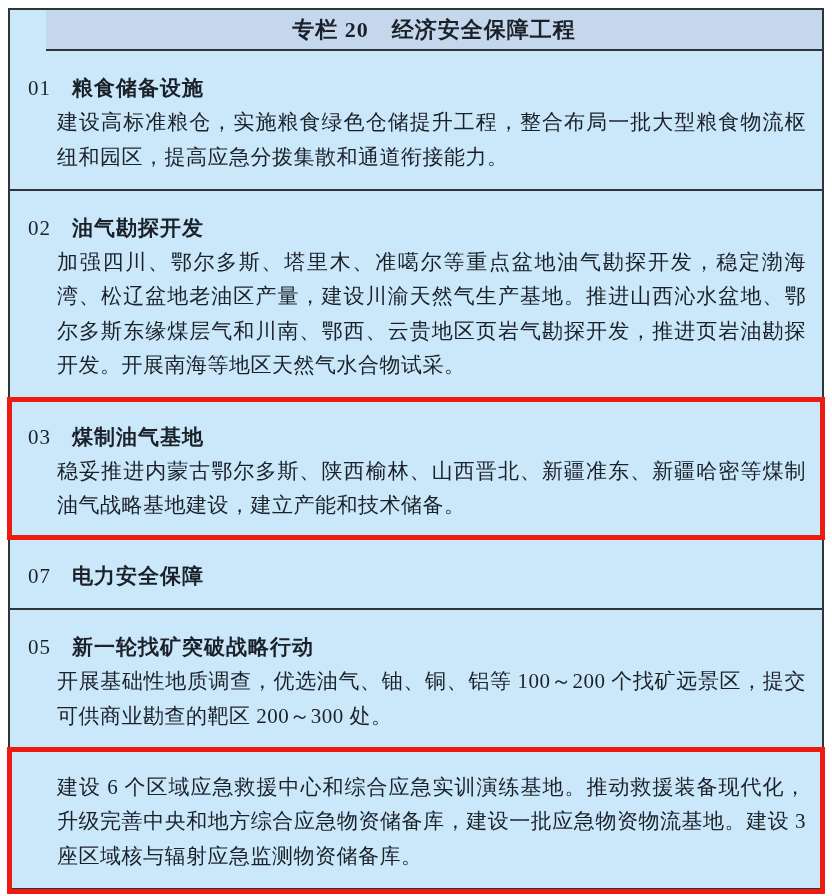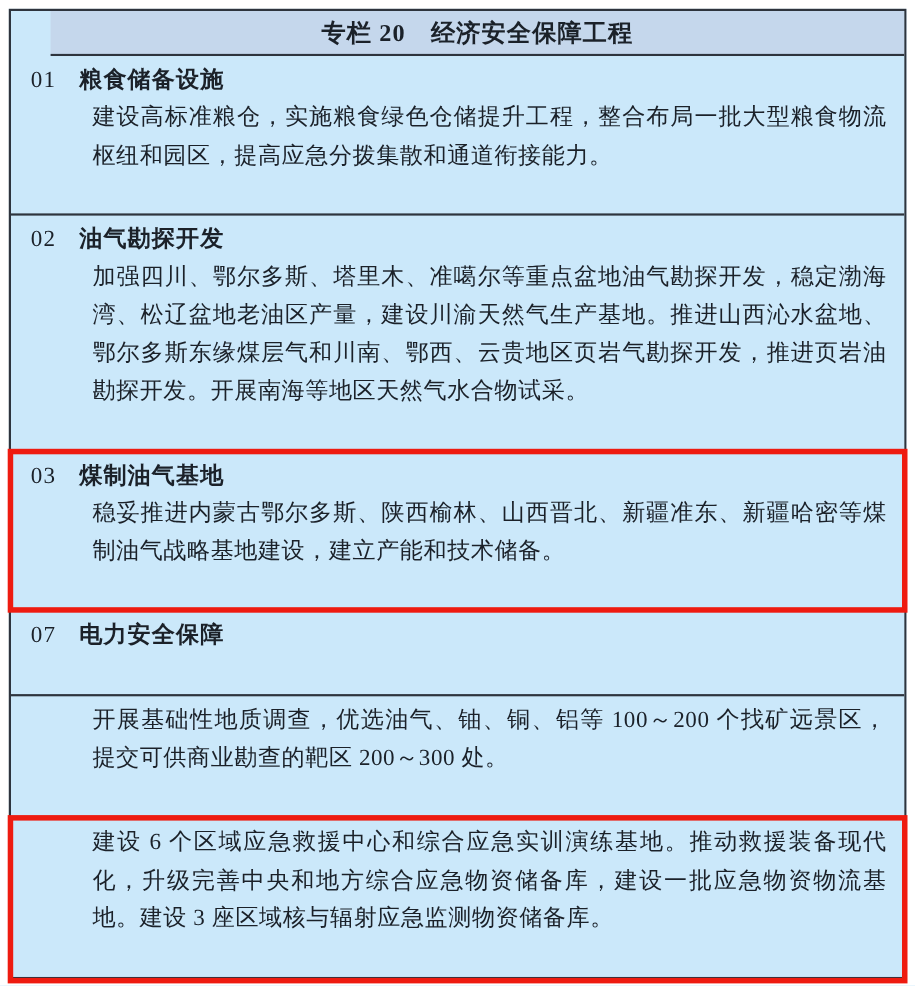--- a/index.html
+++ b/index.html
@@ -36,38 +36,38 @@
     justify-content: center;
     font-weight: bold;
     font-size: 22px;
     letter-spacing: 1px;
     margin-left: 36px;
   }
   .sections { flex: 1 1 auto; display: flex; flex-direction: column; }
   .row {
     position: relative;
     background: var(--body-bg);
-    padding: 4px 16px 7px 18px;
+    padding: 20px 16px 7px 18px;
     flex: 1 1 auto;
   }
   .row + .row { border-top: 2px solid var(--border); }
   .row-head {
     font-size: 21px;
     line-height: 34px;
     white-space: nowrap;
   }
   .row-num {
     display: inline-block;
     width: 44px;
     font-weight: normal;
     letter-spacing: 1px;
   }
   .row-title { font-weight: bold; letter-spacing: 1px; }
   .row-body {
-    margin-left: 56px;
+    margin-left: 29px;
     font-size: 21px;
     line-height: 34.5px;
     text-align: justify;
     text-align-last: left;
     letter-spacing: 0.5px;
   }
   .red-frame {
     position: absolute;
     left: -3px; right: -3px; top: -3px; bottom: -3px;
     border: 5px solid var(--highlight);
@@ -108,20 +108,23 @@
       <div class="red-frame"></div>
     </div>
 
     <div class="row">
       <div class="row-head">
         <span class="row-num">07</span><span class="row-title">电力安全保障</span>
       </div>
     </div>
 
     <div class="row">
+      <div class="row-head">
+        <span class="row-num">05</span><span class="row-title">新一轮找矿突破战略行动</span>
+      </div>
       <div class="row-body">开展基础性地质调查，优选油气、铀、铜、铝等 100～200 个找矿远景区，提交可供商业勘查的靶区 200～300 处。</div>
     </div>
 
     <div class="row">
       <div class="row-body">建设 6 个区域应急救援中心和综合应急实训演练基地。推动救援装备现代化，升级完善中央和地方综合应急物资储备库，建设一批应急物资物流基地。建设 3 座区域核与辐射应急监测物资储备库。</div>
       <div class="red-frame"></div>
     </div>
 
   </div>
 </div>

